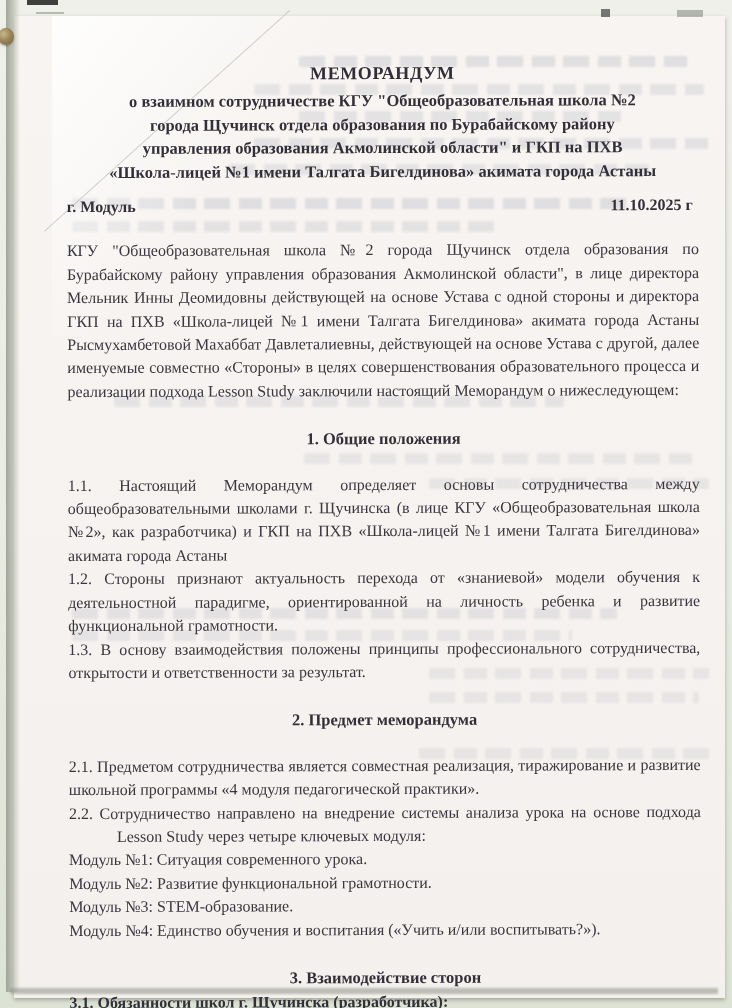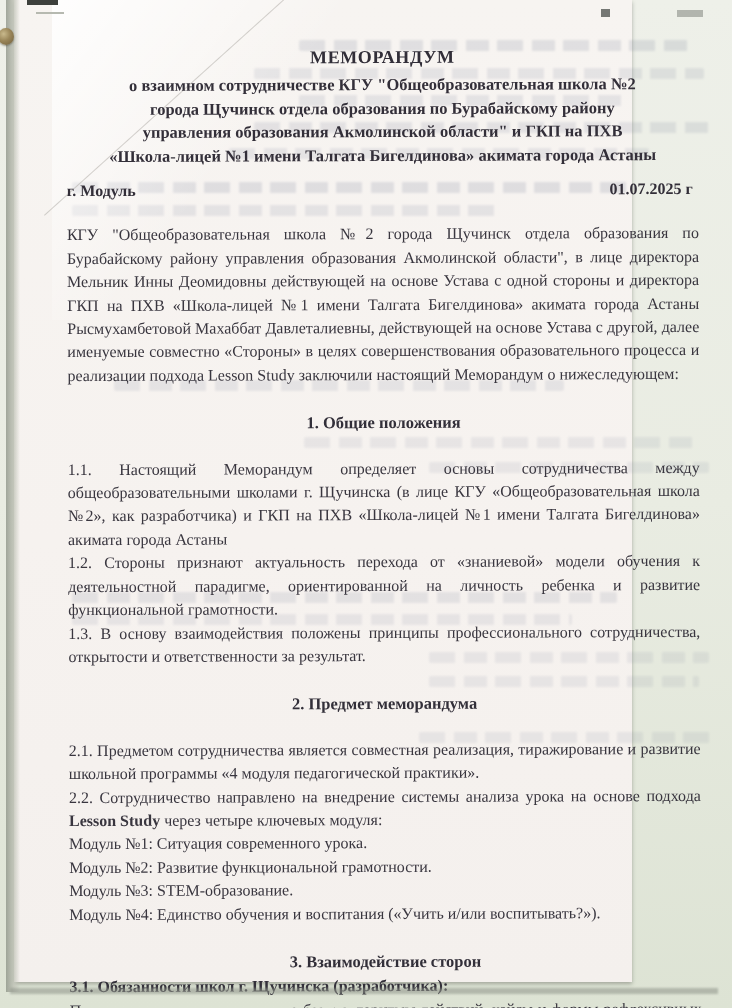--- a/index.html
+++ b/index.html
@@ -4,21 +4,21 @@
 <style>
   html, body { margin:0; padding:0; }
   body {
     width:732px; height:1008px; position:relative; overflow:hidden;
     background: linear-gradient(180deg, #eef0e9 0%, #e9ece2 50%, #dde3d4 100%);
     font-family: "Liberation Serif", "DejaVu Serif", serif;
   }
 
   
   .page {
-    position:absolute; left:14px; top:0; width:618px; height:982px;
+    position:absolute; left:14px; top:16px; width:711px; height:982px;
     background: linear-gradient(180deg, #f7f4f1 0%, #f6f2ef 55%, #f4f0ed 100%);
     box-shadow: 0 2px 4px rgba(90,95,85,.45);
   }
   .left-edge-shadow {
     position:absolute; left:6px; top:0; width:14px; height:992px;
     background: linear-gradient(to right, #8e9488 0%, #bfc2b6 55%, rgba(255,255,255,0) 100%);
     opacity:.8;
   }
   .bottom-shadow {
     position:absolute; left:10px; top:988px; width:708px; height:6px;
@@ -66,21 +66,21 @@
   .dateline { margin-top:11px; display:flex; justify-content:space-between; font-weight:bold; font-size:16px; color:#332f39; }
   .dateline .date { padding-right:6px; }
   p.body { margin:0; text-align:justify; }
   p.intro { margin-top:21px; }
   h2.sec {
     margin:25px 0 22px 0; text-align:center; font-size:16.5px; font-weight:bold; color:#322f39;
   }
   h2.sec.tight { margin-bottom:1px; }
   h3.sub { margin:1px 0 0 0; font-size:16px; font-weight:bold; color:#322f39; line-height:23.4px; }
   .module-line { text-align:left; }
-  .bold { font-weight:bold; }
+  .bold { font-weight:normal;margin-left:48px; }
 </style>
 </head>
 <body>
 
 <div class="page">
 
   <div class="ghost" style="left:285px; top:40px;  width:390px; opacity:.16;"></div>
   <div class="ghost" style="left:240px; top:68px;  width:450px; opacity:.13;"></div>
   <div class="ghost" style="left:285px; top:95px;  width:330px; opacity:.13;"></div>
   <div class="ghost" style="left:240px; top:122px; width:455px; opacity:.14;"></div>
@@ -104,21 +104,21 @@
 
     <div class="subtitle">
       <div>о взаимном сотрудничестве КГУ "Общеобразовательная школа №2</div>
       <div>города Щучинск отдела образования по Бурабайскому району</div>
       <div>управления образования Акмолинской области" и ГКП на ПХВ</div>
       <div>«Школа-лицей №1 имени Талгата Бигелдинова» акимата города Астаны</div>
     </div>
 
     <div class="dateline">
       <span class="place">г. Модуль</span>
-      <span class="date">01.07.2025 г</span>
+      <span class="date">11.10.2025 г</span>
     </div>
 
     <p class="body intro">КГУ "Общеобразовательная школа №2 города Щучинск отдела образования по Бурабайскому району управления образования Акмолинской области", в лице директора Мельник Инны Деомидовны действующей на основе Устава с одной стороны и директора ГКП на ПХВ «Школа-лицей №1 имени Талгата Бигелдинова» акимата города Астаны Рысмухамбетовой Махаббат Давлеталиевны, действующей на основе Устава с другой, далее именуемые совместно «Стороны» в целях совершенствования образовательного процесса и реализации подхода Lesson Study заключили настоящий Меморандум о нижеследующем:</p>
 
     <h2 class="sec">1. Общие положения</h2>
     <p class="body">1.1. Настоящий Меморандум определяет основы сотрудничества между общеобразовательными школами г. Щучинска (в лице КГУ «Общеобразовательная школа №2», как разработчика) и ГКП на ПХВ «Школа-лицей №1 имени Талгата Бигелдинова» акимата города Астаны</p>
     <p class="body">1.2. Стороны признают актуальность перехода от «знаниевой» модели обучения к деятельностной парадигме, ориентированной на личность ребенка и развитие функциональной грамотности.</p>
     <p class="body">1.3. В основу взаимодействия положены принципы профессионального сотрудничества, открытости и ответственности за результат.</p>
 
     <h2 class="sec">2. Предмет меморандума</h2>

